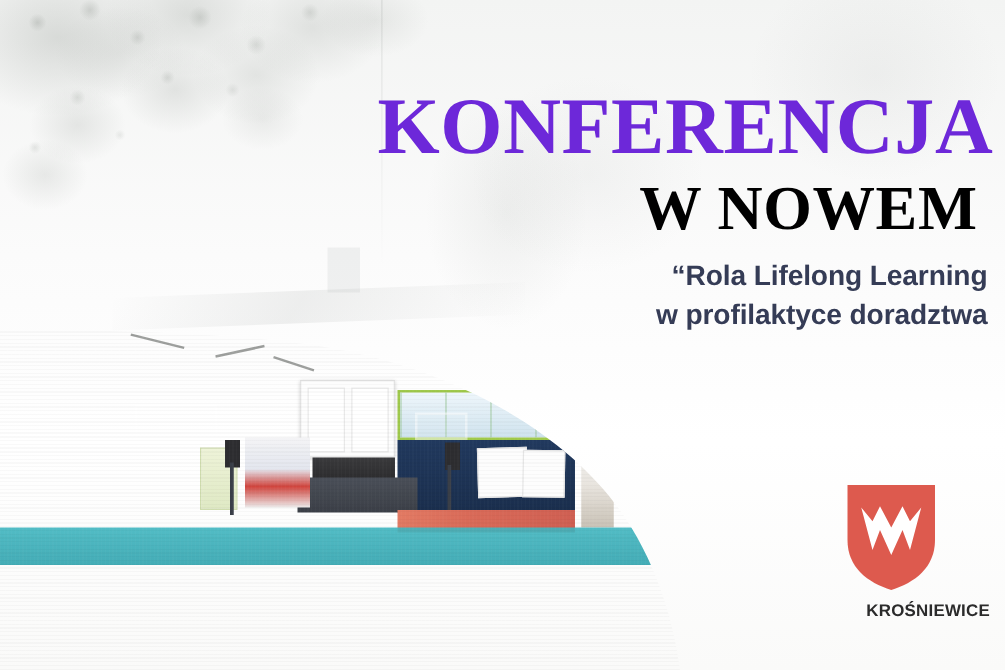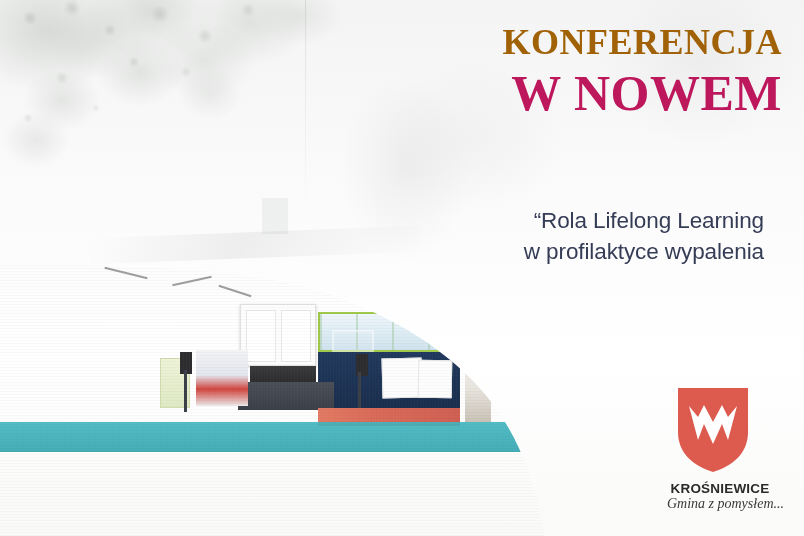--- a/index.html
+++ b/index.html
@@ -228,43 +228,44 @@
     pointer-events:none;
   }
 
   
   .headline{
     position:absolute;right:22px;top:24px;width:480px;text-align:right;
     font-family:"Liberation Serif", serif;
     line-height:1.0;
   }
   .headline .l1{
-    display:block;font-weight:700;font-size:36px;letter-spacing:.5px;
-    color:#a16207;
+    display:block;font-weight:700;font-size:64px;letter-spacing:.5px;
+    color:#6d28d9;
+    margin-top:45px;
   }
   .headline .l2{
     display:block;font-weight:700;font-size:50px;letter-spacing:.5px;
-    color:#be185d;margin-top:8px;
+    color:#000000;margin-top:8px;
   }
 
   .quote{
-    position:absolute;right:40px;top:205px;width:420px;text-align:right;
+    position:absolute;right:14px;top:205px;width:420px;text-align:right;
     font-family:"Liberation Sans", sans-serif;
-    font-weight:400;font-size:22.5px;line-height:31px;
+    font-weight:700;font-size:22.5px;line-height:31px;
     color:#353C56;letter-spacing:-.1px;
   }
   .quote span{display:block;white-space:nowrap;}
 
   
   .logo{
     position:absolute;left:642px;top:386px;width:150px;height:132px;
   }
   .logo .shield{position:absolute;left:34px;top:0;width:74px;height:88px;}
   .logo .city{
-    position:absolute;left:0;top:95px;width:150px;text-align:center;
+    position:absolute;left:0;top:95px;width:150px;text-align:right;
     font-family:"Liberation Sans", sans-serif;
     font-weight:700;font-size:13.5px;letter-spacing:.2px;color:#2B2B2B;
     padding-left:6px;box-sizing:border-box;
   }
   .logo .tag{
     position:absolute;left:0;top:110px;width:150px;text-align:right;
     font-family:"Liberation Serif", serif;
     font-style:italic;font-size:14px;color:#3a3a3a;
     padding-right:8px;box-sizing:border-box;
   }
@@ -314,25 +315,24 @@
     </div>
   </div>
 
   <div class="headline">
     <span class="l1">KONFERENCJA</span>
     <span class="l2">W NOWEM</span>
   </div>
 
   <div class="quote">
     <span>“Rola Lifelong Learning</span>
-    <span>w profilaktyce wypalenia</span>
+    <span>w profilaktyce doradztwa</span>
   </div>
 
   <div class="logo">
     <svg class="shield" viewBox="0 0 74 88">
       <path d="M2,2 H72 V46 C72,68 56,80 37,86 C18,80 2,68 2,46 Z" fill="#DD5A4E"></path>
       <path d="M13,20 L22,54 L28,38 L37,58 L46,38 L52,54 L61,20 L52,31 L46,19 L37,36 L28,19 L22,31 Z" fill="#FFFFFF"></path>
     </svg>
     <div class="city">KROŚNIEWICE</div>
-    <div class="tag">Gmina z pomysłem...</div>
   </div>
 
 </div>
 
 </body></html>

